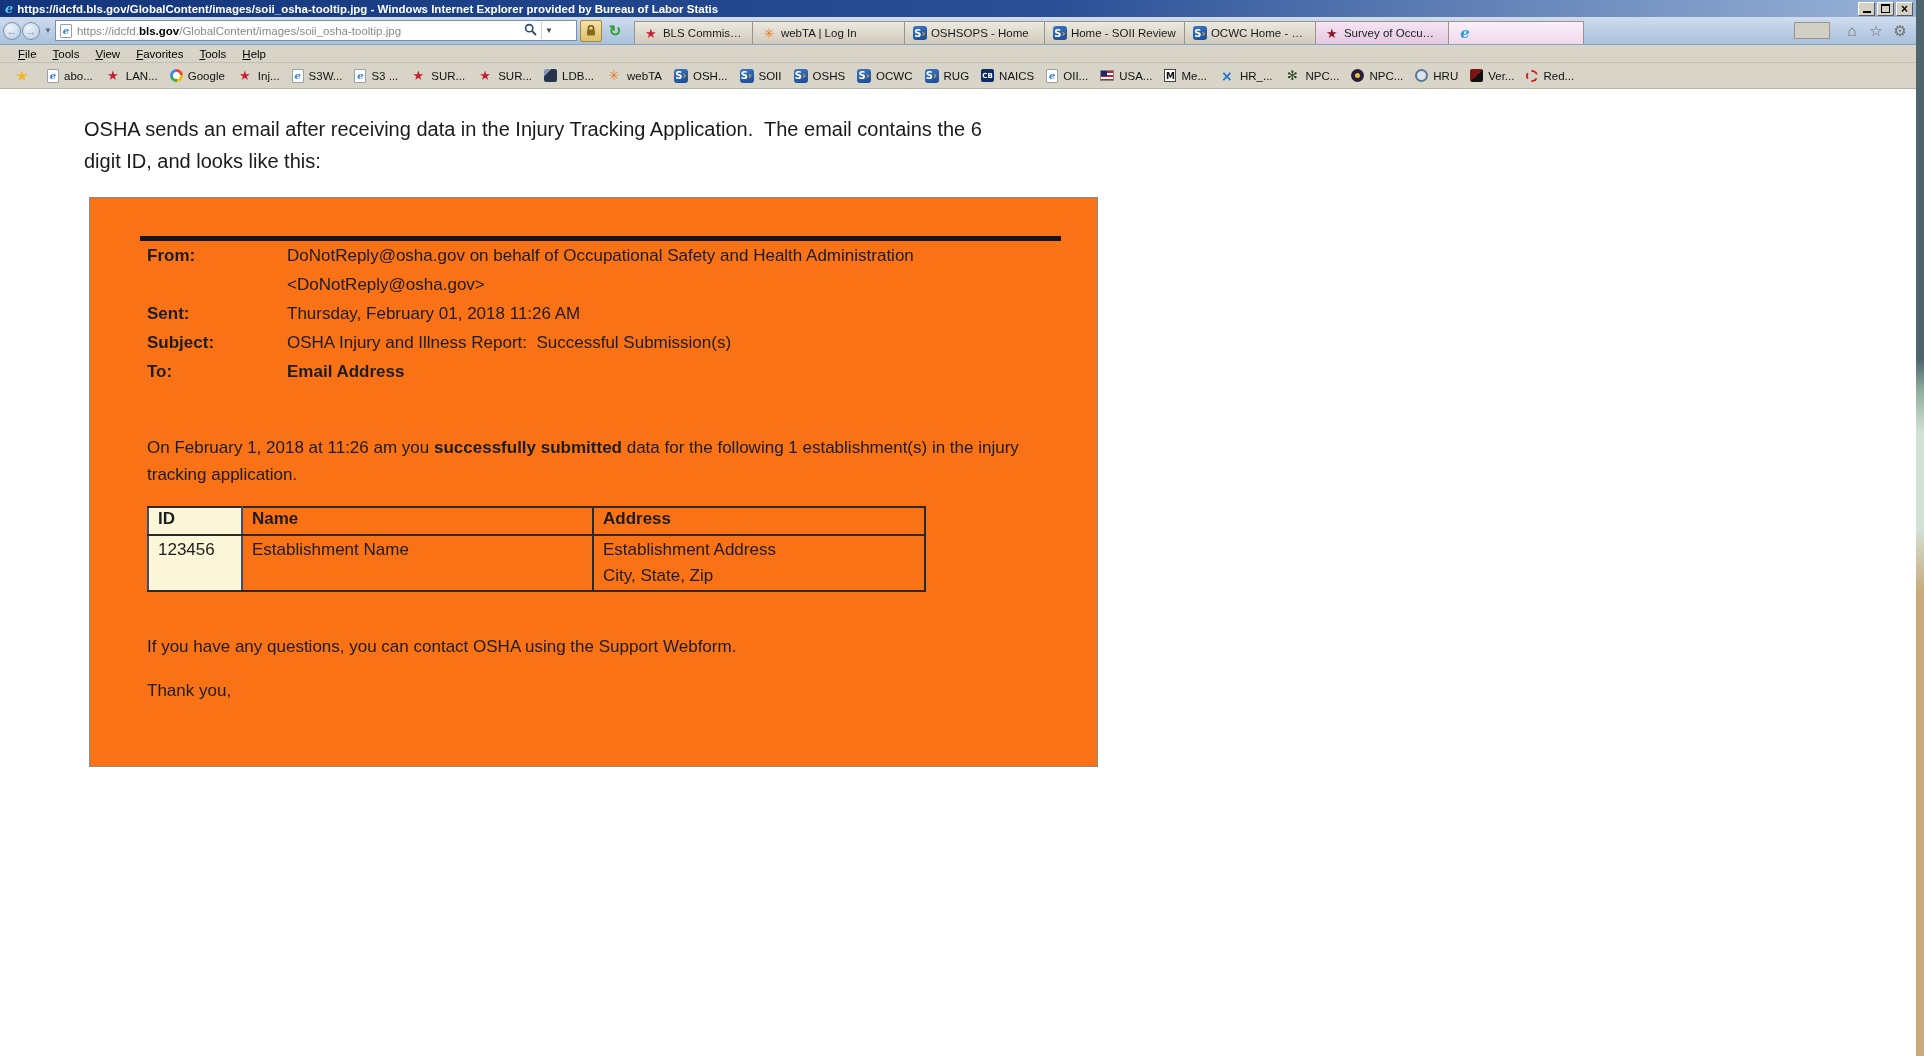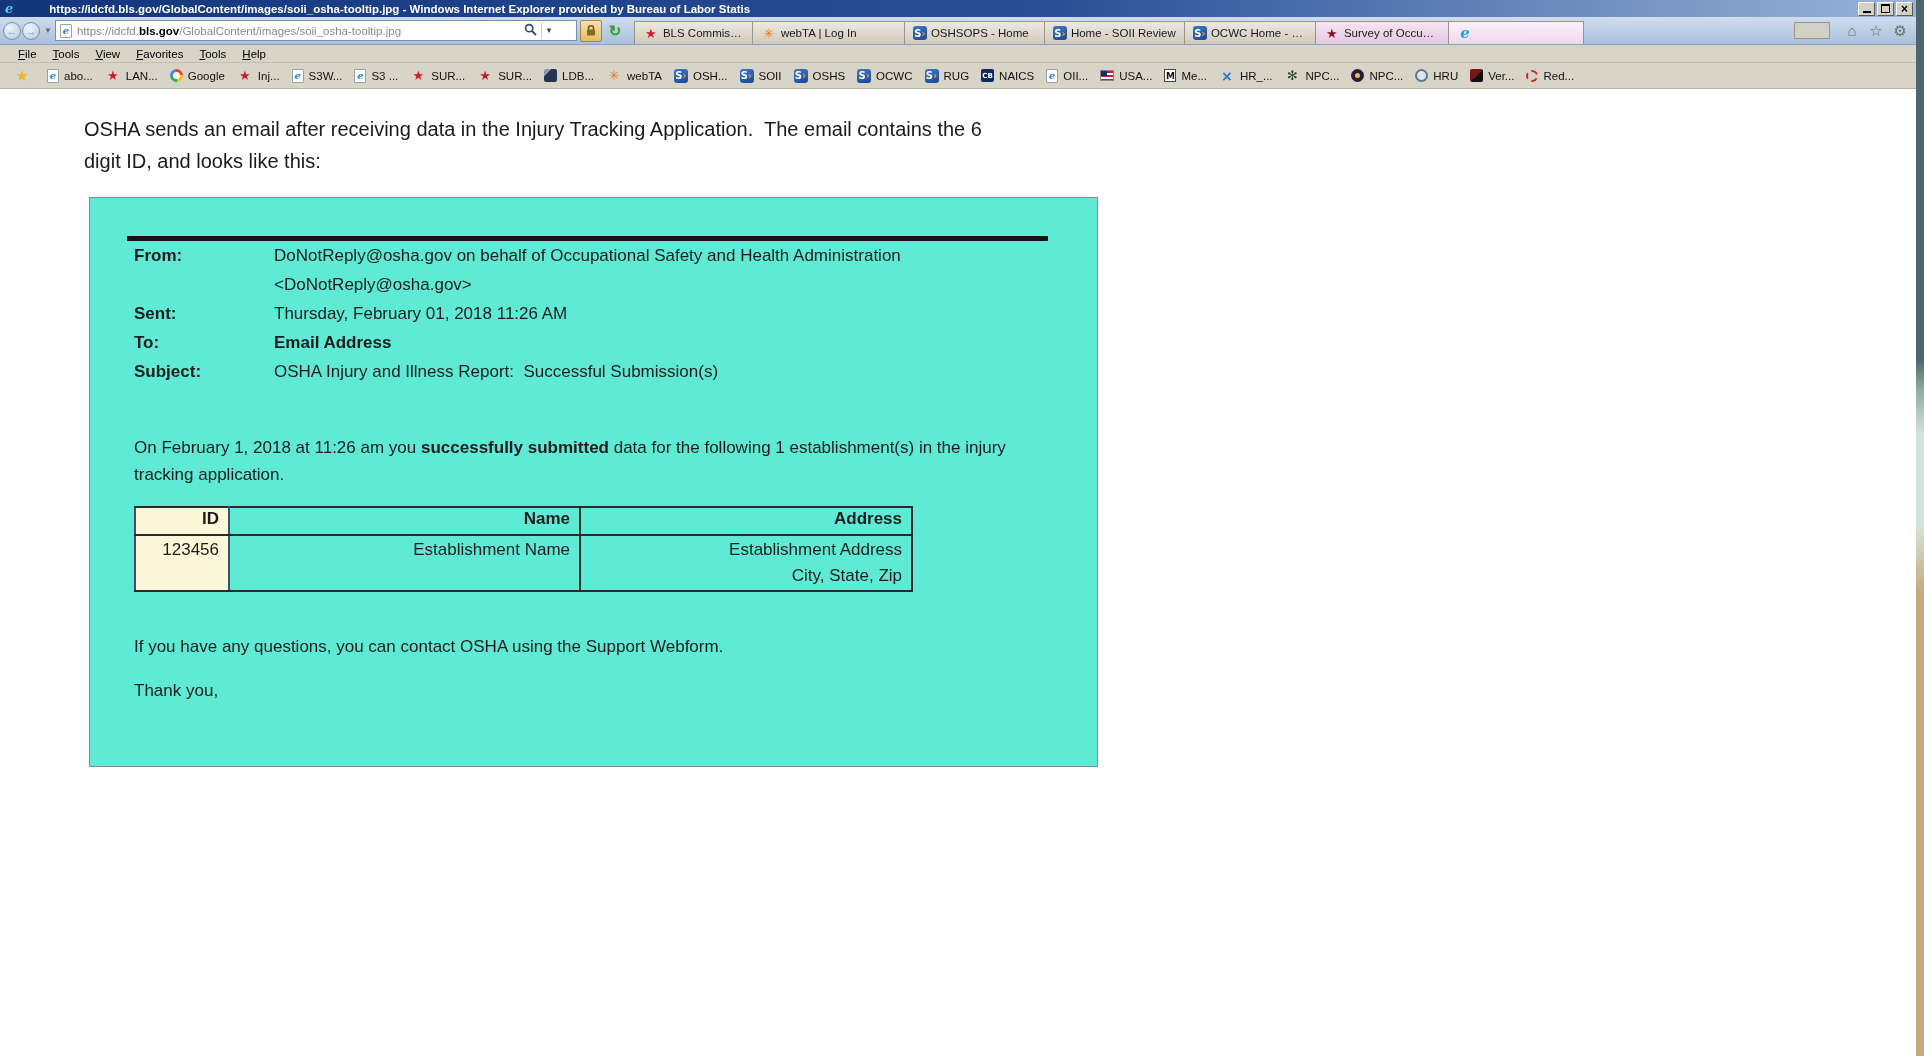--- a/index.html
+++ b/index.html
@@ -7,21 +7,21 @@
               font-family:"Liberation Sans", sans-serif; }
   .browser { position:absolute; left:0; top:0; width:1916px; height:1056px; background:#fff; }
   .edge-strip { position:absolute; right:0; top:0; width:8px; height:1056px;
     background:linear-gradient(#4e656e 0%, #4e656e 34%, #8fae9e 37%, #d2e2d6 41%,
                #d2e2d6 50%, #c8aa7c 56%, #c8aa7c 100%); }
 
   
   .titlebar { height:17px; display:flex; align-items:center; padding:0 3px;
     background:linear-gradient(to right,#12357b 0%, #2a4f96 55%, #9ab4d8 100%); }
   .titlebar .ie-mark { color:#59c2f0; font:italic 700 13px "DejaVu Serif", serif; margin:0 4px 0 2px; line-height:13px; }
-  .title-text { color:#fff; font-size:11.5px; font-weight:700; white-space:nowrap; overflow:hidden; flex:1;margin-left:32px; }
+  .title-text { color:#fff; font-size:11.5px; font-weight:700; white-space:nowrap; overflow:hidden; flex:1; }
   .winbtn { width:17px; height:14px; background:#d4d0c4; border:1px solid;
     border-color:#ffffff #5a5a5a #5a5a5a #ffffff; margin-left:2px;
     display:inline-flex; align-items:center; justify-content:center; flex:none; }
   .winbtn-min::before { content:""; width:8px; height:2px; background:#000; margin-top:7px; }
   .winbtn-restore::before { content:""; width:7px; height:6px; border:1px solid #000; border-top-width:2px; }
   .winbtn-close::before { content:"×"; font-weight:700; font-size:12px; line-height:10px; color:#000; }
 
   
   .navbar { height:28px; background:linear-gradient(#cfdced,#a9c0dc); display:flex;
     align-items:center; padding:0 4px 0 3px; border-bottom:1px solid #8ba4c0; }
@@ -109,30 +109,30 @@
   .fico[data-icon="hru-seal"] { width:13px; height:13px; border-radius:50%; border:2px solid #5a7890; background:#dce4ec; }
   .fico[data-icon="veterans-dark"] { width:13px; height:13px; border-radius:2px;
     background:linear-gradient(135deg,#7c1414 0 50%, #101010 50%); }
   .fico[data-icon="red-dashed-circle"] { width:12px; height:12px; border:2px dashed #d42020; border-radius:50%; }
 
   
   .content { background:#fff; height:967px; }
   .intro { margin:24px 0 0 84px; width:1030px; font-size:20px; color:#1a1a1a;
     line-height:32px; white-space:pre-wrap; }
   .email-box { margin:20px 0 0 89px; width:1009px; height:570px;
-    border:1px solid #8a8a8a; background:#5eead4; padding:38px 47px 0 44px; font-size:17px; color:#1c1c1c; }
+    border:1px solid #8a8a8a; background:#f97316; padding:38px 47px 0 57px; font-size:17px; color:#1c1c1c; }
   .black-rule { height:5px; background:#141414; width:921px; margin-left:-7px; }
   .hdr-row { display:flex; line-height:29px; }
   .hdr-row:first-of-type { margin-top:6px; }
   .hdr-label { width:140px; font-weight:700; flex:none; }
   .hdr-value { white-space:pre-wrap; }
   .bold-val { font-weight:700; }
   .email-body { margin-top:48px; width:918px; line-height:27px; }
   .est-table { border-collapse:collapse; margin-top:18px; font-size:17px; }
-  .est-table th, .est-table td { border:2px solid #2a2a2a; padding:1px 9px; text-align:right; vertical-align:top; }
+  .est-table th, .est-table td { border:2px solid #2a2a2a; padding:1px 9px; text-align:left; vertical-align:top; }
   .est-table th { font-weight:700; height:28px; }
   .est-table .id-col { width:94px; background:#fbf7d8; border-right:2px solid #3d4f6e; border-left:2px solid #3d4f6e; }
   .est-table .name-col { width:351px; }
   .est-table .addr-col { width:332px; }
   .est-table td { height:56px; line-height:26px; }
   .addr-cell { white-space:pre-line; }
   .closing-1 { margin-top:44px; line-height:22px; }
   .closing-2 { margin-top:22px; line-height:22px; }
   .closing-3 { margin-top:21px; line-height:22px; }
 </style>
@@ -339,26 +339,26 @@
       <div class="hdr-row">
         <span class="hdr-label">From:</span>
         <span class="hdr-value">DoNotReply@osha.gov on behalf of Occupational Safety and Health Administration
 &lt;DoNotReply@osha.gov&gt;</span>
       </div>
       <div class="hdr-row">
         <span class="hdr-label">Sent:</span>
         <span class="hdr-value">Thursday, February 01, 2018 11:26 AM</span>
       </div>
       <div class="hdr-row">
+        <span class="hdr-label">Subject:</span>
+        <span class="hdr-value">OSHA Injury and Illness Report:  Successful Submission(s)</span>
+      </div>
+      <div class="hdr-row">
         <span class="hdr-label">To:</span>
         <span class="hdr-value bold-val">Email Address</span>
-      </div>
-      <div class="hdr-row">
-        <span class="hdr-label">Subject:</span>
-        <span class="hdr-value">OSHA Injury and Illness Report:  Successful Submission(s)</span>
       </div>
 
       <p class="email-body"><span>On February 1, 2018 at 11:26 am you </span><span class="bold-val">successfully submitted</span><span> data for the following 1 establishment(s) in the injury tracking application.</span></p>
 
       <table class="est-table">
         <thead>
           <tr>
             <th class="id-col">ID</th>
             <th class="name-col">Name</th>
             <th class="addr-col">Address</th>

